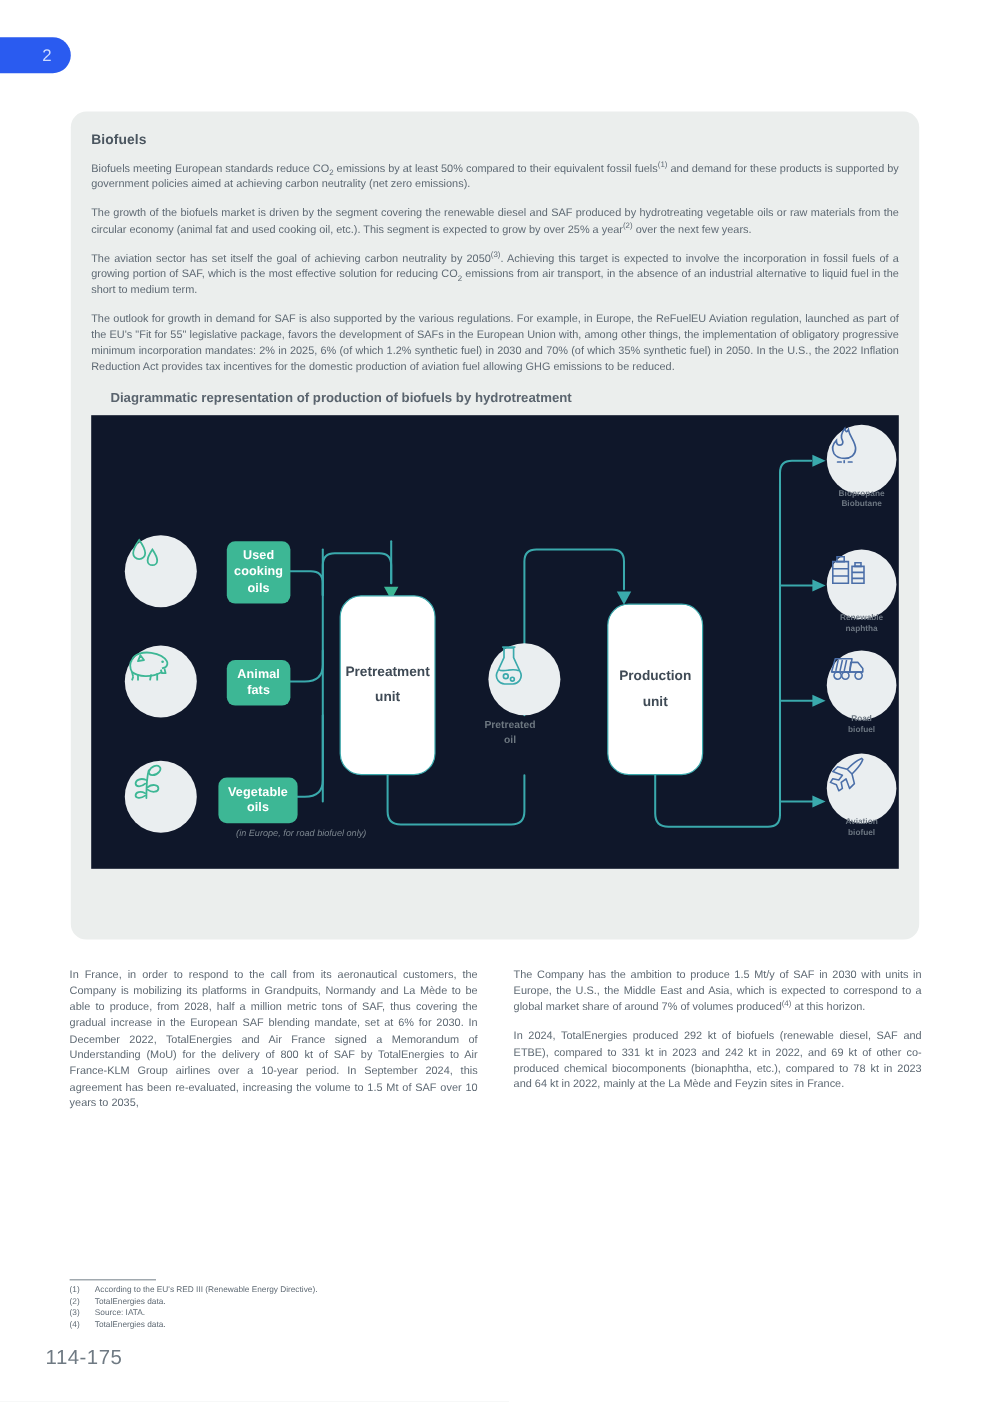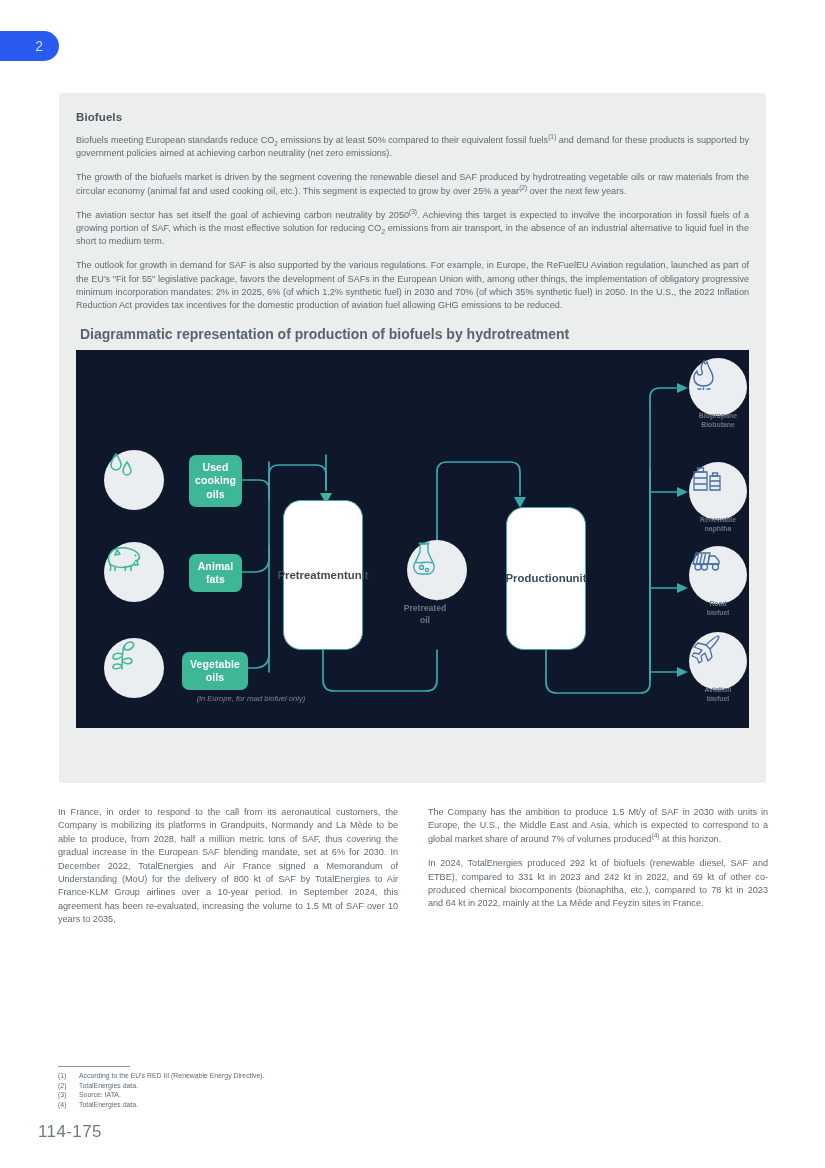--- a/index.html
+++ b/index.html
@@ -23,41 +23,41 @@
     font-size: 14px;
     display: flex; align-items: center; justify-content: flex-end;
     padding-right: 16px;
   }
 
   
   .card {
     position: absolute; left: 59px; top: 93px;
     width: 707px; height: 690px;
     background: #ebeeed;
-    border-radius: 3px;
+    border-radius: 13px;
     padding: 18px 17px 0 17px;
   }
   .card h2 {
     margin: 0 0 11px 0;
     font-size: 11.5px; font-weight: bold;
     color: #4a555f; letter-spacing: .1px;
   }
   .card p {
     margin: 0 0 11px 0;
     font-size: 9.1px; line-height: 13.2px;
     text-align: justify;
     color: #5f6a74;
   }
   .card p:last-of-type { margin-bottom: 14px; }
   sup { font-size: 6.6px; vertical-align: super; line-height: 0; }
   sub { font-size: 6.6px; vertical-align: sub; line-height: 0; }
 
   .diagram-title {
-    font-size: 14px; font-weight: bold; color: #5a646e;
-    margin: 2px 0 8px 4px;
+    font-size: 11px; font-weight: bold; color: #5a646e;
+    margin: 2px 0 8px 16px;
   }
 
   
   .diagram {
     position: relative;
     background: #0f172a;
     width: 673px; height: 378px;
     margin: 0 auto;
   }
   .diagram svg { position:absolute; left:0; top:0; }
@@ -89,21 +89,21 @@
   }
 
   
   .unit {
     position: absolute;
     border: 1.6px solid #3aa9ac;
     border-radius: 18px;
     background: #ffffff;
     color: #3f4a55;
     font-size: 11.4px; font-weight: bold;
-    display:flex; align-items:center; justify-content:center;
+    display:flex; flex-direction:column; align-items:center; justify-content:center;
     line-height: 21px;
   }
 
   .mid-label {
     position:absolute;
     font-size: 8.6px; font-weight: bold; color: #6d7780;
     text-align:center; line-height: 11.5px; width: 90px;
   }
   .out-label {
     position:absolute;

